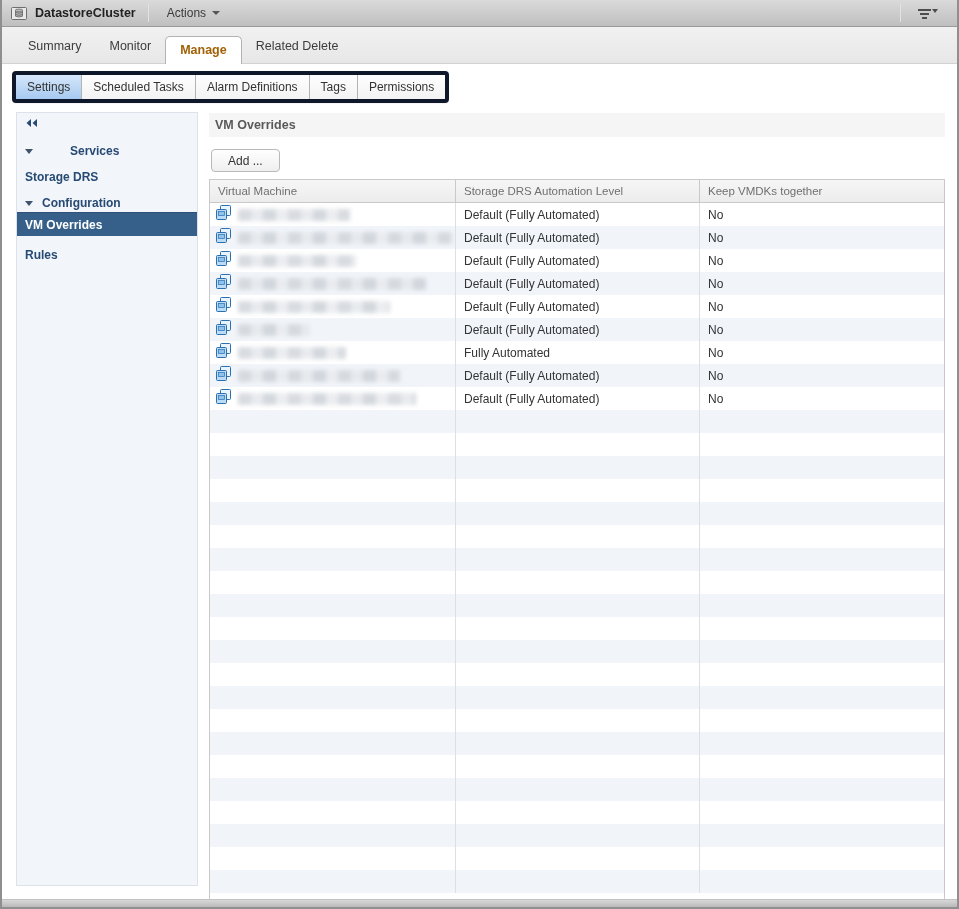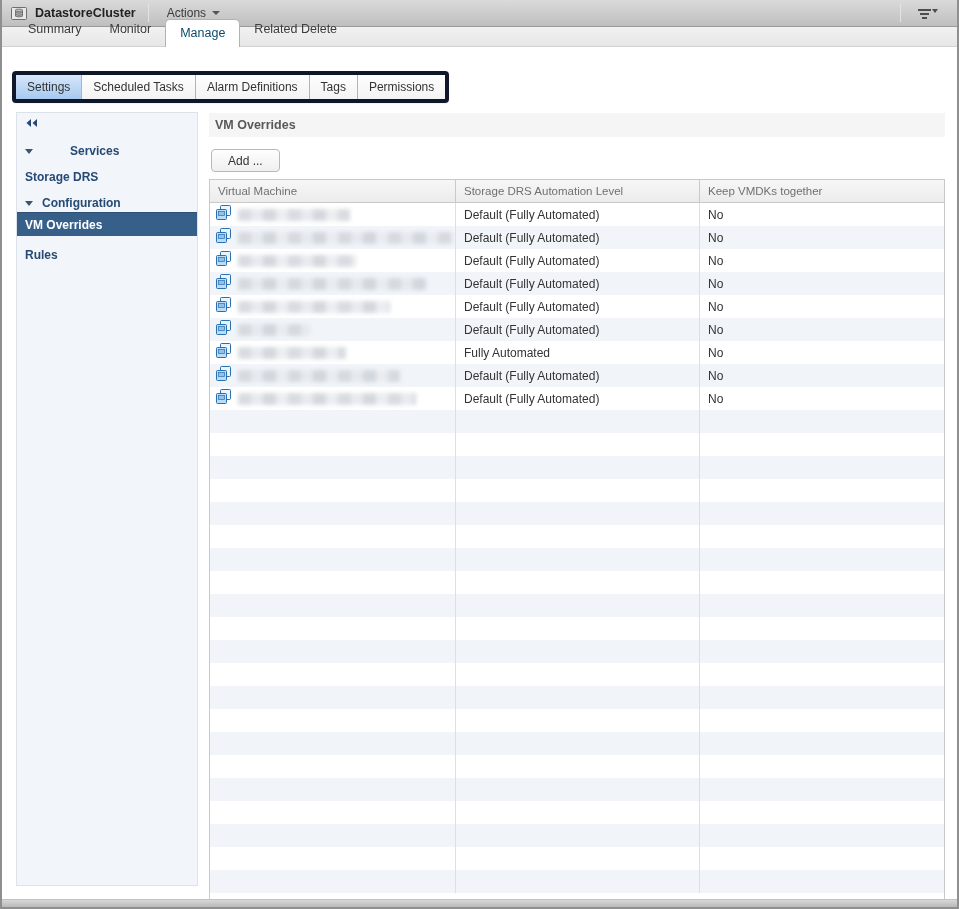--- a/index.html
+++ b/index.html
@@ -22,30 +22,30 @@
   .title-bar .obj-icon{ margin-left:8px; display:flex; }
   .title-bar .obj-title{ font-weight:bold; color:#222; margin-left:7px; font-size:12.5px; }
   .tb-sep{ width:1px; height:18px; background:#a5a5a5; border-right:1px solid #e3e3e3; margin:0 12px; }
   .actions-btn{ display:flex; align-items:center; gap:6px; color:#3a3a3a; cursor:default; padding:3px 6px; }
   .caret-down{ width:0; height:0; border-left:4px solid transparent; border-right:4px solid transparent; border-top:4px solid #555; }
   .title-bar .spacer{ flex:1; }
   .menu-btn{ display:flex; align-items:center; margin-right:14px; padding:3px; }
 
   
   .tab-bar{
-    position:absolute; left:0; top:27px; width:100%; height:20px;
+    position:absolute; left:0; top:27px; width:100%; height:37px;
     background:linear-gradient(#f1f1f1,#e7e7e7);
     border-bottom:1px solid #d2d2d2;
     display:flex; align-items:flex-end; padding-left:12px;
   }
   .tab{ padding:0 14px; height:33px; line-height:33px; color:#3c3c3c; font-size:12.5px; cursor:default; }
   .tab.active{
     background:#ffffff; border:1px solid #b2b2b2; border-bottom:none;
-    border-radius:5px 5px 0 0; height:28px; line-height:27px; font-weight:normal;
-    margin-bottom:-1px; position:relative; z-index:2; color:#0c4a6e;
+    border-radius:5px 5px 0 0; height:28px; line-height:27px; font-weight:bold;
+    margin-bottom:-1px; position:relative; z-index:2; color:#a16207;
   }
 
   
   .subtab-group{
     position:absolute; left:10px; top:71px; display:inline-flex;
     border:4px solid #0f172a; border-radius:4px; overflow:hidden;
     background:#14532d; box-shadow:0 1px 1px rgba(0,0,0,0.05);
   }
   .subtab{ padding:5px 11px; border-right:1px solid #b3b3b3; color:#333; background:linear-gradient(#fefefe,#f3f3f3); cursor:default; white-space:nowrap; }
   .subtab:last-child{ border-right:none; }

